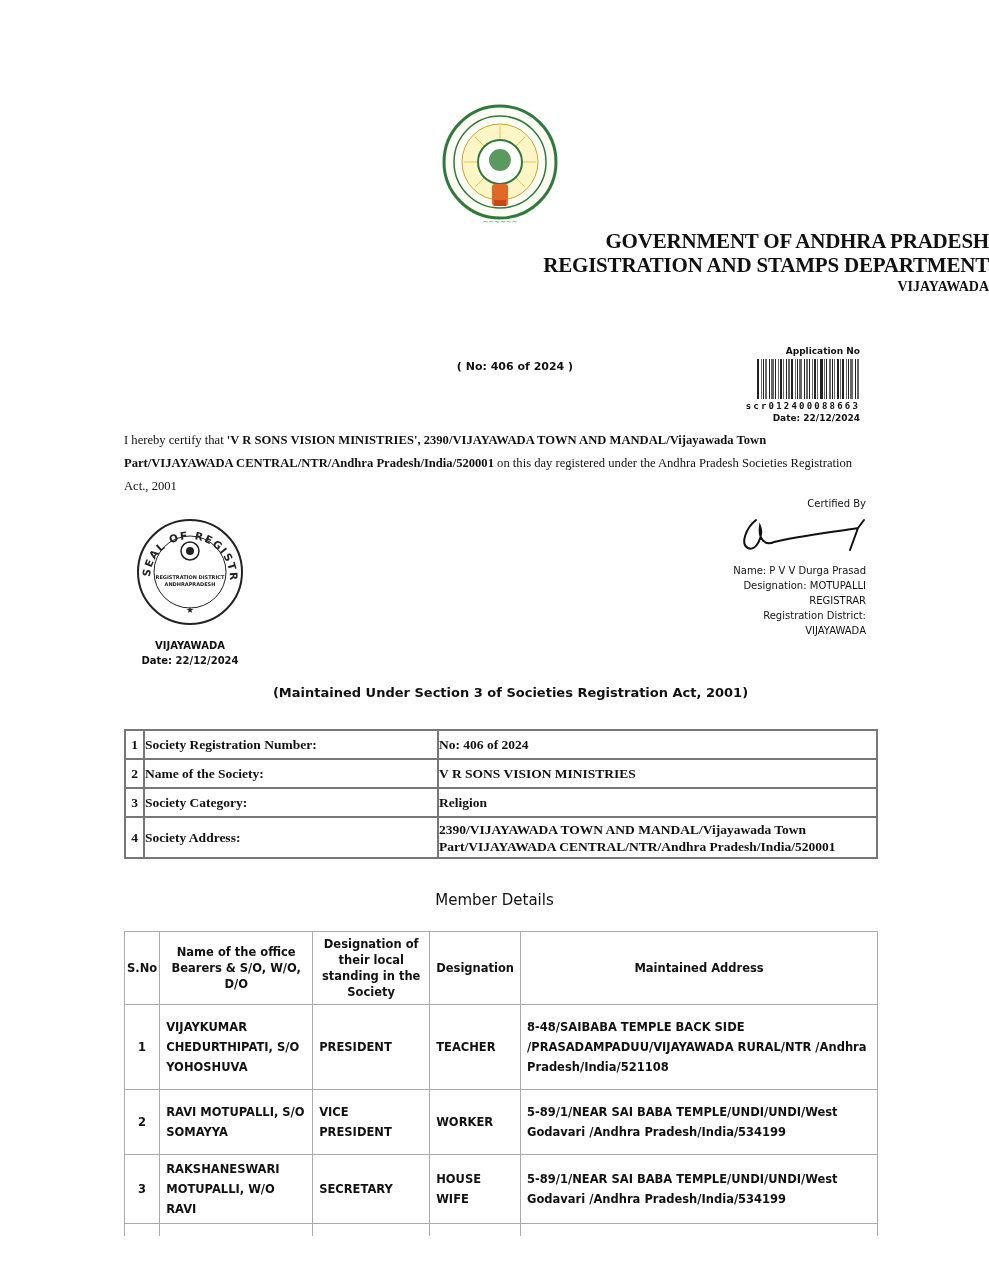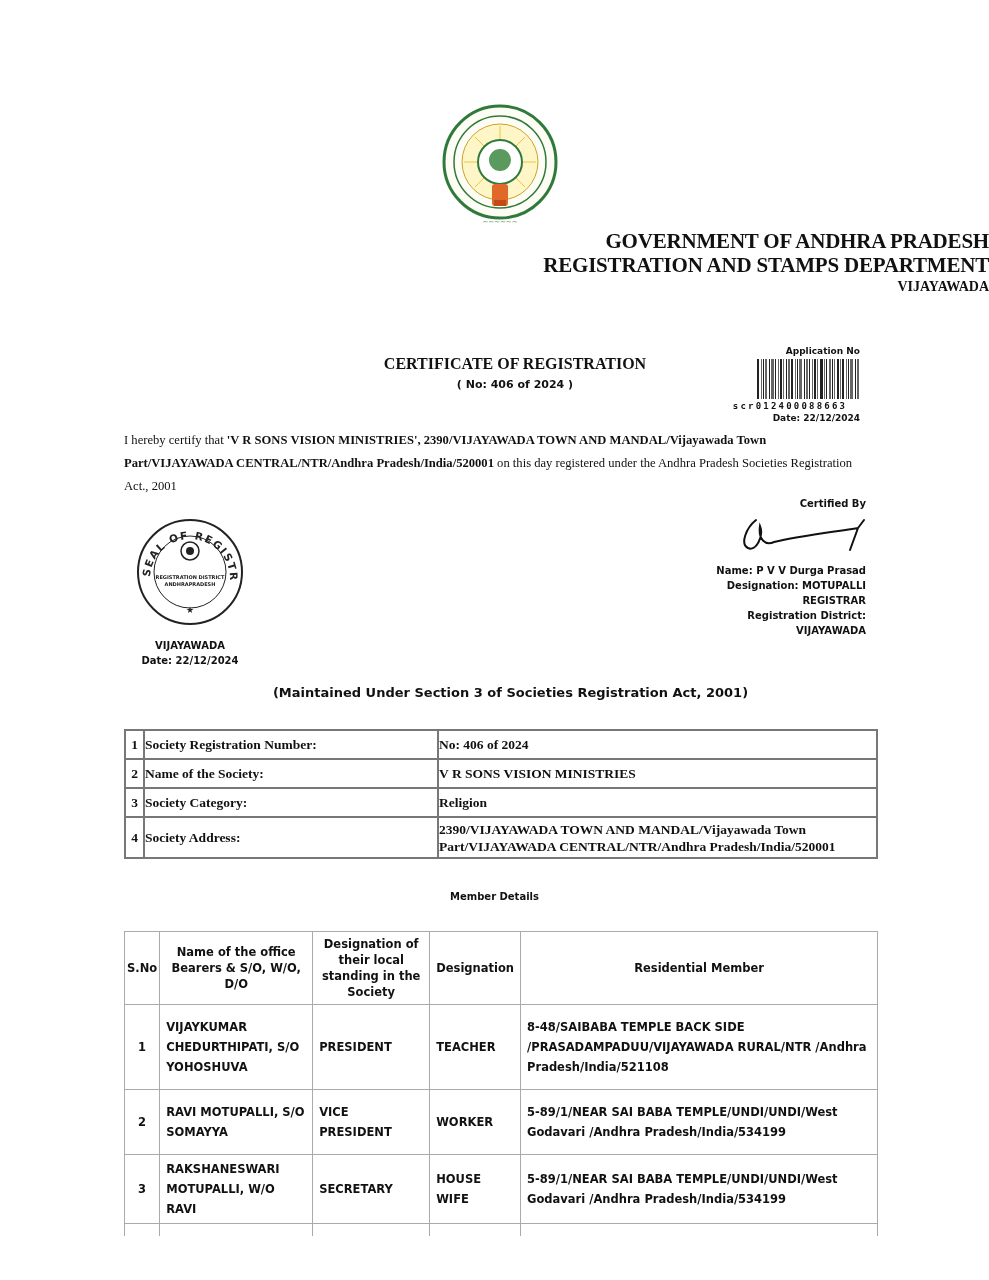--- a/index.html
+++ b/index.html
@@ -18,47 +18,47 @@
 
   
   #cert-title { left:350px; width:330px; top:355px; text-align:center; }
   #cert-title .t { font-size:16px; font-weight:bold; }
   #cert-title .n { font-size:11px; font-weight:bold; margin-top:5px; }
 
   
   #barcode-block { left:720px; top:346px; width:140px; text-align:right; font-size:9px; font-weight:bold; }
   #barcode-block .bars { height:40px; width:110px; margin-left:auto; margin-top:3px; display:flex; justify-content:flex-end; }
   #barcode-block .bars i { display:block; height:100%; background:#222; }
-  #barcode-block .code { font-family:"DejaVu Sans Mono","Liberation Mono",monospace; font-size:9px; letter-spacing:2.2px; margin-top:2px; text-align:center; }
+  #barcode-block .code { font-family:"DejaVu Sans Mono","Liberation Mono",monospace; font-size:9px; letter-spacing:2.2px; margin-top:2px; text-align:right; }
   #barcode-block .date { margin-top:2px; }
 
   
   #certify { left:124px; top:429px; width:752px; font-size:12.6px; line-height:23px; }
   #certify b { font-weight:bold; }
 
   
   #seal { left:135px; top:517px; width:110px; height:110px; }
   #seal-caption { left:120px; top:638px; width:140px; text-align:center; font-size:10px; font-weight:bold; line-height:15px; }
 
   
-  #certified { left:690px; top:496px; width:176px; text-align:right; font-size:10px; font-weight:bold; line-height:15px; }
+  #certified { left:690px; top:496px; width:176px; text-align:right; font-size:10px; font-weight:normal; line-height:15px; }
   #signature { left:738px; top:510px; width:130px; height:48px; }
 
   #maintained { left:0; width:989px; top:685px; text-align:center; font-size:13px; font-weight:bold;margin-left:16px; }
 
   
   #society-table { left:124px; top:729px; width:754px; border-collapse:collapse; border:2px solid #555; font-size:13.5px; }
   #society-table td { border:2px solid #777; padding:2px 0; vertical-align:middle; font-weight:bold; }
   #society-table td.num { width:11px; text-align:center; padding:2px 3px; }
   #society-table td.lbl { width:292px; }
   #society-table tr.r { height:29px; }
   #society-table tr.r4 { height:41px; }
   #society-table td.val { line-height:17px; }
 
-  #member-title { left:0; width:989px; top:891px; text-align:center; font-size:10px; font-weight:bold; }
+  #member-title { left:0; width:989px; top:891px; text-align:center; font-size:15px; font-weight:normal; }
 
   
   #member-table { left:124px; top:931px; width:754px; border-collapse:collapse; font-size:11.5px; font-weight:bold; }
   #member-table th, #member-table td { border:1px solid #aaa; padding:4px 6px; vertical-align:middle; }
   #member-table th { font-weight:bold; text-align:center; line-height:16px; height:57px; }
   #member-table th.sno { padding:4px 2px;margin-left:9px; }
   #member-table td { line-height:20px; text-align:left; }
   #member-table td.c { text-align:center; }
   #member-table tr.m1 td { height:76px; }
   #member-table tr.m2 td { height:56px; }
@@ -87,21 +87,20 @@
   </svg>
 </div>
 
 <div id="header" class="abs serif">
   <div class="h1">GOVERNMENT OF ANDHRA PRADESH</div>
   <div class="h1">REGISTRATION AND STAMPS DEPARTMENT</div>
   <div class="h4">VIJAYAWADA</div>
 </div>
 
 <div id="cert-title" class="abs">
-  <div class="t serif">CERTIFICATE OF REGISTRATION</div>
   <div class="n sans">( No: 406 of 2024 )</div>
 </div>
 
 <div id="barcode-block" class="abs sans">
   <div>Application No</div>
   <div class="bars" id="bars">
       <i style="width: 2px; margin-right: 2px;"></i>
       <i style="width: 1px; margin-right: 1px; background: rgb(102, 102, 102);"></i>
       <i style="width: 1px; margin-right: 1px;"></i>
       <i style="width: 2px; margin-right: 2px; background: rgb(102, 102, 102);"></i>
@@ -212,21 +211,21 @@
 
 <div id="member-title" class="abs sans">Member Details</div>
 
 <table id="member-table" class="abs sans">
   <tbody>
       <tr>
     <th class="sno" style="width:22px">S.No</th>
     <th style="width:140px">Name of the office Bearers &amp; S/O, W/O, D/O</th>
     <th style="width:104px">Designation of their local standing in the Society</th>
     <th style="width:60px">Designation</th>
-    <th>Residential Member</th>
+    <th>Maintained Address</th>
   </tr>
   <tr class="m1">
     <td class="c">1</td>
     <td>VIJAYKUMAR CHEDURTHIPATI, S/O YOHOSHUVA</td>
     <td>PRESIDENT</td>
     <td>TEACHER</td>
     <td>8-48/SAIBABA TEMPLE BACK SIDE /PRASADAMPADUU/VIJAYAWADA RURAL/NTR /Andhra Pradesh/India/521108</td>
   </tr>
   <tr class="m2">
     <td class="c">2</td>

